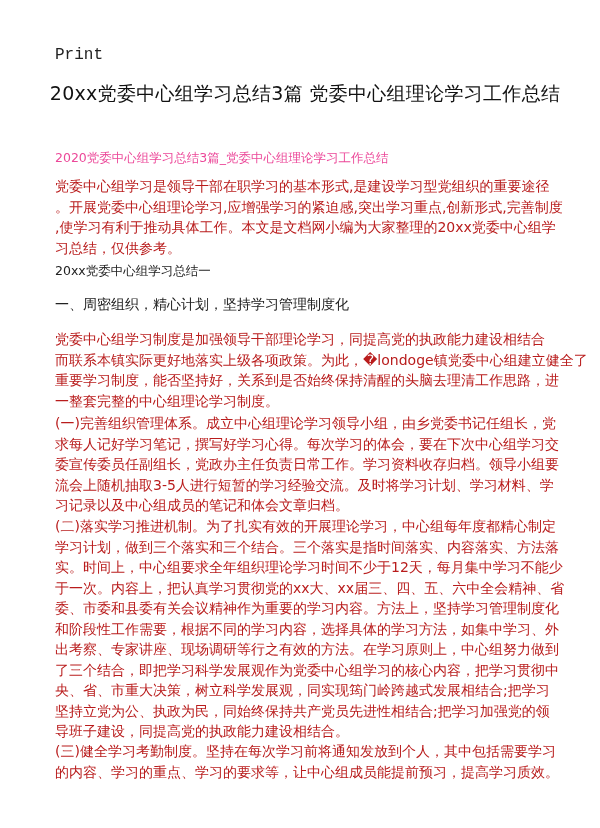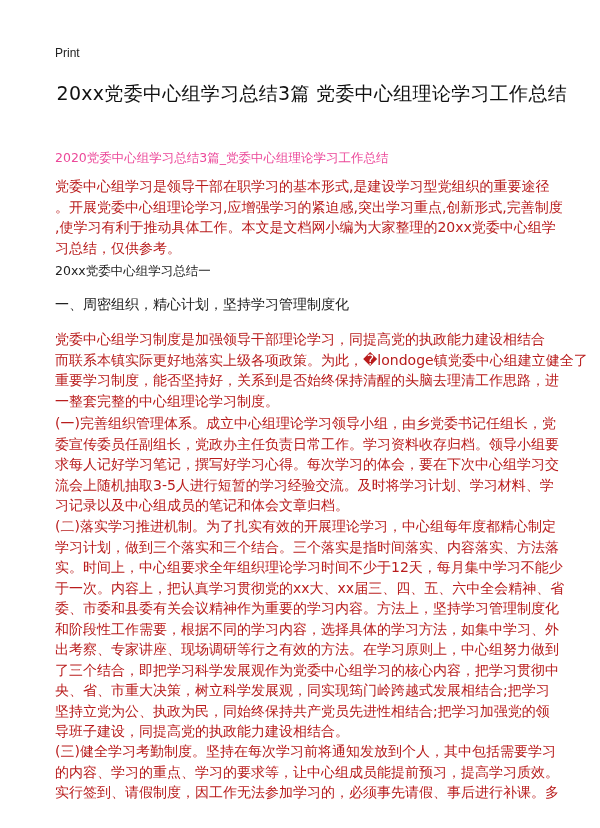--- a/index.html
+++ b/index.html
@@ -1,21 +1,21 @@
 <!DOCTYPE html>
 <html><head>
 <meta charset="utf-8">
 <style>
   html, body { margin: 0; padding: 0; background: #ffffff; }
   body { width: 600px; height: 828px; overflow: hidden; position: relative;
          font-family: "DejaVu Sans", "Liberation Sans", sans-serif; color: #1a1a1a; }
   .page { position: absolute; left: 55px; top: 0; width: 500px; }
-  .print-label { position: absolute; top: 46px; left: 0; font-family: Liberation Sans, sans-serif;
-                 font-size: 12px; color: #222; }
-  .title { position: absolute; top: 78px; left: -12px; width: 524px; text-align: right;
+  .print-label { position: absolute; top: 46px; left: 0; font-family: Liberation Mono, monospace;
+                 font-size: 16px; color: #222; }
+  .title { position: absolute; top: 78px; left: -12px; width: 524px; text-align: center;
            font-size: 19px; line-height: 30px; font-weight: normal; color: #111; margin: 0; letter-spacing: 0.3px; }
   .subtitle { position: absolute; top: 150px; left: 0; font-size: 12.5px; color: #ec4899; white-space: nowrap; }
   .para { position: absolute; left: 0; width: 500px; font-size: 14px; line-height: 20.5px; color: #b91c1c;
           margin: 0; text-align: justify; }
   .line { display: block; white-space: nowrap; }
   .heading-s { position: absolute; left: 0; font-size: 12.5px; color: #222; white-space: nowrap; }
   .heading-m { position: absolute; left: 0; font-size: 14px; color: #222; white-space: nowrap; }
 </style>
 </head>
 <body>
@@ -41,22 +41,22 @@
 
   <div class="para" style="top:329px;">
     <span class="line">党委中心组学习制度是加强领导干部理论学习，同提高党的执政能力建设相结合</span>
     <span class="line">而联系本镇实际更好地落实上级各项政策。为此，�londoge镇党委中心组建立健全了</span>
     <span class="line">重要学习制度，能否坚持好，关系到是否始终保持清醒的头脑去理清工作思路，进</span>
     <span class="line">一整套完整的中心组理论学习制度。</span>
   </div>
 
   <div class="para" style="top:413px;">
     <span class="line">(一)完善组织管理体系。成立中心组理论学习领导小组，由乡党委书记任组长，党</span>
+    <span class="line">求每人记好学习笔记，撰写好学习心得。每次学习的体会，要在下次中心组学习交</span>
     <span class="line">委宣传委员任副组长，党政办主任负责日常工作。学习资料收存归档。领导小组要</span>
-    <span class="line">求每人记好学习笔记，撰写好学习心得。每次学习的体会，要在下次中心组学习交</span>
     <span class="line">流会上随机抽取3-5人进行短暂的学习经验交流。及时将学习计划、学习材料、学</span>
     <span class="line">习记录以及中心组成员的笔记和体会文章归档。</span>
   </div>
 
   <div class="para" style="top:516px;">
     <span class="line">(二)落实学习推进机制。为了扎实有效的开展理论学习，中心组每年度都精心制定</span>
     <span class="line">学习计划，做到三个落实和三个结合。三个落实是指时间落实、内容落实、方法落</span>
     <span class="line">实。时间上，中心组要求全年组织理论学习时间不少于12天，每月集中学习不能少</span>
     <span class="line">于一次。内容上，把认真学习贯彻党的xx大、xx届三、四、五、六中全会精神、省</span>
     <span class="line">委、市委和县委有关会议精神作为重要的学习内容。方法上，坚持学习管理制度化</span>
@@ -64,16 +64,15 @@
     <span class="line">出考察、专家讲座、现场调研等行之有效的方法。在学习原则上，中心组努力做到</span>
     <span class="line">了三个结合，即把学习科学发展观作为党委中心组学习的核心内容，把学习贯彻中</span>
     <span class="line">央、省、市重大决策，树立科学发展观，同实现筠门岭跨越式发展相结合;把学习</span>
     <span class="line">坚持立党为公、执政为民，同始终保持共产党员先进性相结合;把学习加强党的领</span>
     <span class="line">导班子建设，同提高党的执政能力建设相结合。</span>
   </div>
 
   <div class="para" style="top:741px;">
     <span class="line">(三)健全学习考勤制度。坚持在每次学习前将通知发放到个人，其中包括需要学习</span>
     <span class="line">的内容、学习的重点、学习的要求等，让中心组成员能提前预习，提高学习质效。</span>
-    <span class="line">实行签到、请假制度，因工作无法参加学习的，必须事先请假、事后进行补课。多</span>
   </div>
 
 </div>
 
 </body></html>

